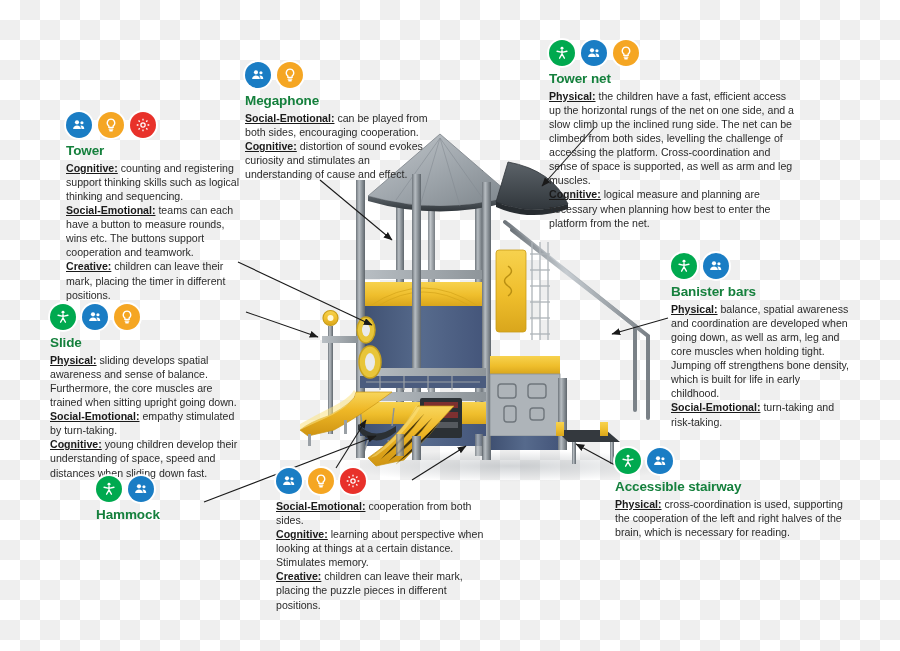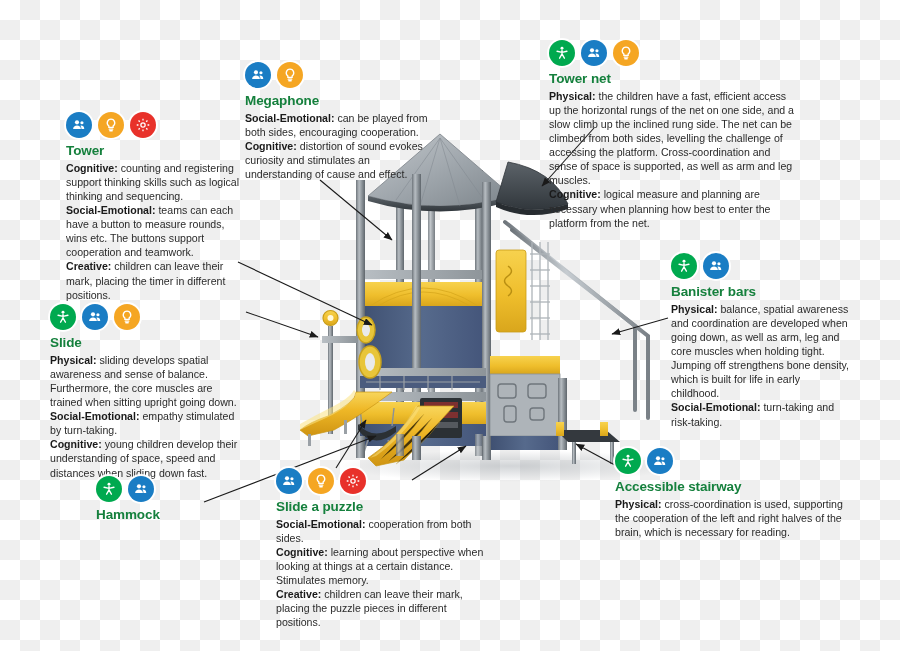--- a/index.html
+++ b/index.html
@@ -31,21 +31,21 @@
   .ico.social{background:#1a7dc4;}
   .ico.creative{background:#f5a623;}
   .ico.cognitive{background:#e8312a;}
 
   .note h3{
     margin:0 0 1px 0;font-size:13.5px;font-weight:bold;
     letter-spacing:-.1px;color:#15803d;line-height:1.25;
   }
   .note .body{font-size:10.6px;line-height:1.33;color:#2b2b2b;}
   .note .body p{margin:0;}
-  .note .body b{font-weight:bold;color:#1a1a1a;}
+  .note .body b{font-weight:bold;color:#1a1a1a;text-decoration:underline;}
 
   
   #note-timer      {left:66px; top:112px; width:180px;}
   #note-slide      {left:50px; top:304px; width:190px;}
   #note-hammock    {left:96px; top:476px; width:165px;}
   #note-megaphone  {left:245px;top:62px;  width:185px;}
   #note-puzzle     {left:276px;top:468px; width:215px;}
   #note-tower      {left:549px;top:40px;  width:245px;}
   #note-banister   {left:671px;top:253px; width:180px;}
   #note-stairway   {left:615px;top:448px; width:235px;}
@@ -405,21 +405,20 @@
             <line x1="10.2" y1="20.6" x2="13.8" y2="20.6" stroke-linecap="round"></line>
           </svg>
       </span>
       <span class="ico cognitive">
         <svg width="16" height="16" viewBox="0 0 24 24" fill="none" stroke="#fff" stroke-width="1.9">
             <circle cx="12" cy="12" r="3.2"></circle>
             <path d="M12 2.6v2.6M12 18.8v2.6M2.6 12h2.6M18.8 12h2.6M5.3 5.3l1.9 1.9M16.8 16.8l1.9 1.9M18.7 5.3l-1.9 1.9M7.2 16.8l-1.9 1.9"></path>
           </svg>
       </span>
     </div>
-    <h3>Slide a puzzle</h3>
     <div class="body">
       <p><b>Social-Emotional:</b><span> cooperation from both sides.</span></p>
       <p><b>Cognitive:</b><span> learning about perspective when looking at things at a certain distance. Stimulates memory.</span></p>
       <p><b>Creative:</b><span> children can leave their mark, placing the puzzle pieces in different positions.</span></p>
     </div>
   </div>
 
   <div class="note" id="note-tower">
     <div class="icons">
       <span class="ico physical">

